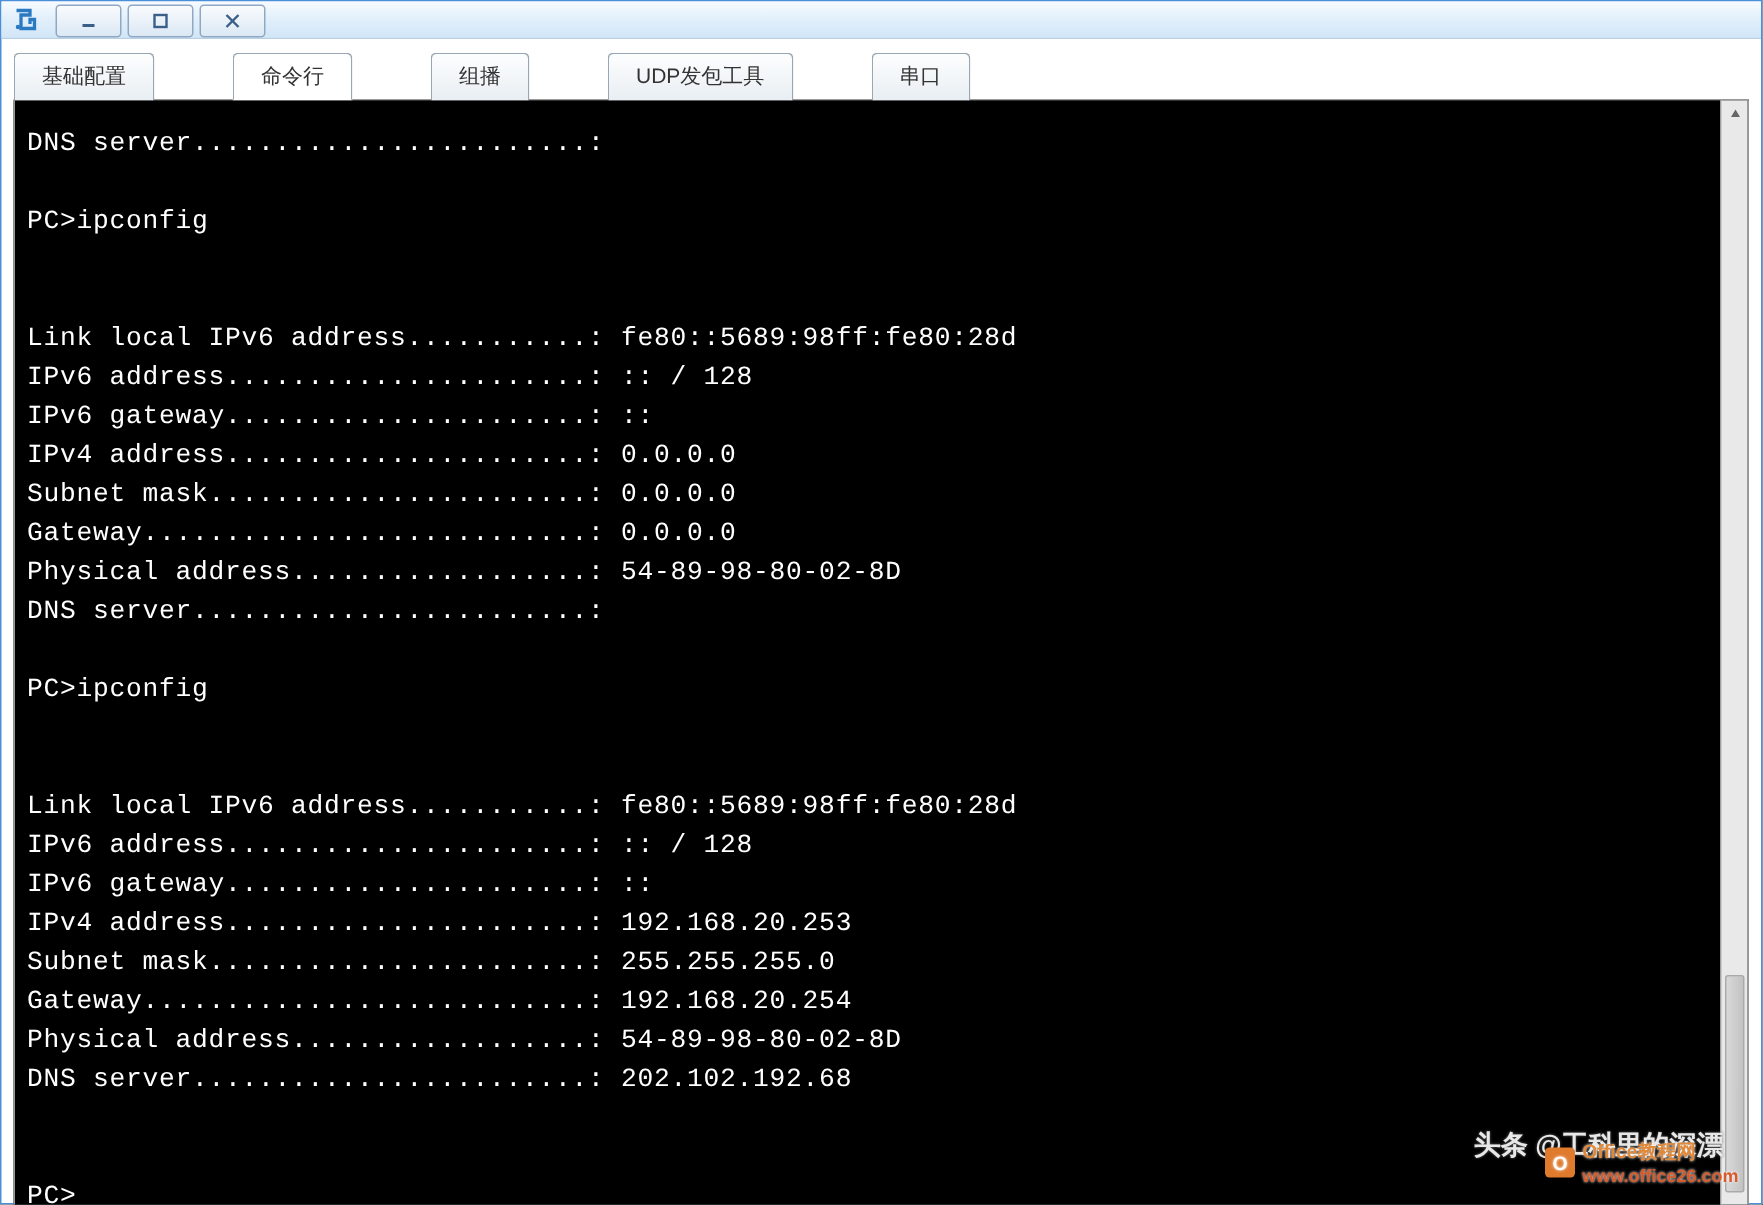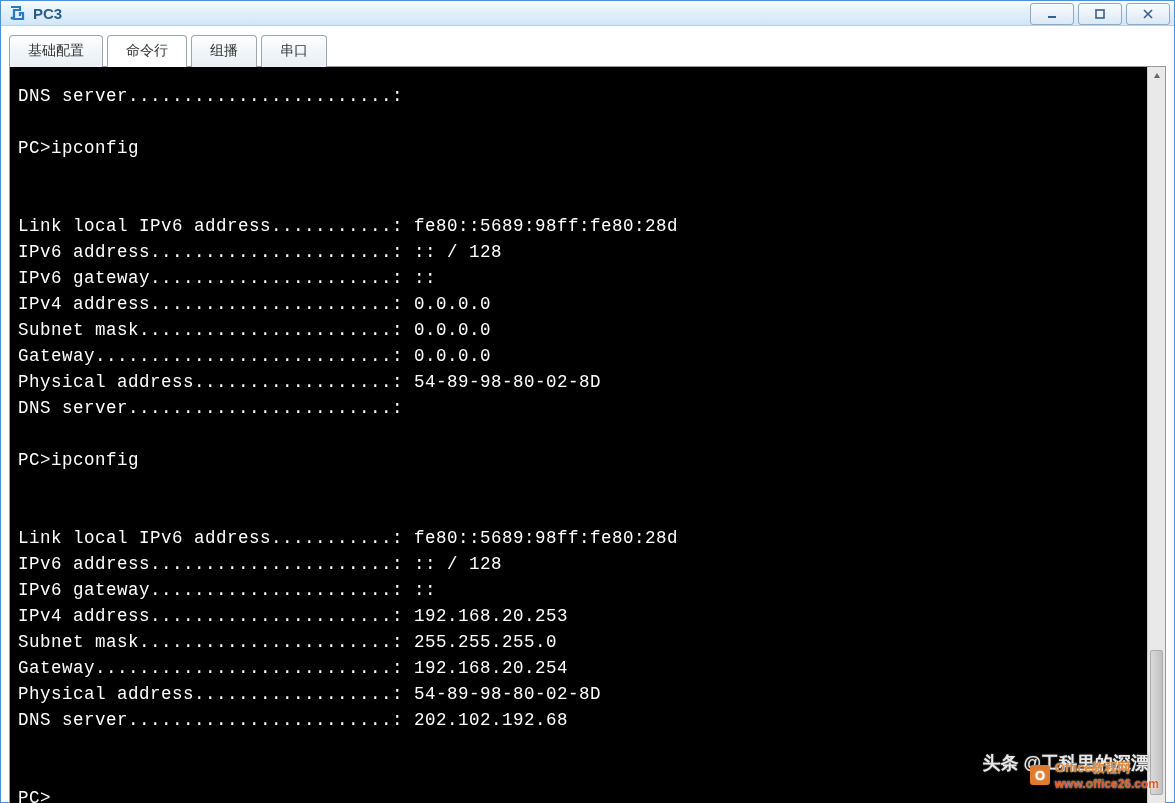--- a/index.html
+++ b/index.html
@@ -29,21 +29,21 @@
       color: #3a6089; font-size: 12px; font-family: sans-serif; cursor: default;
     }
     .win-btn svg { stroke: #3a6089; }
 
     .content-area {
       flex: 1; display: flex; flex-direction: column;
       padding: 8px 8px 10px 8px;
     }
 
     .tabstrip {
-      display: flex; border-bottom: 1px solid #999;
+      display: flex; border-bottom: 1px solid #999; gap: 48px;
     }
     .tab {
       padding: 6px 18px;
       font-size: 14px;
       border: 1px solid #9aa7b3;
       border-bottom: none;
       background: linear-gradient(to bottom,#fdfefe,#e8eef3);
       margin-right: 4px;
       border-top-left-radius: 4px;
       border-top-right-radius: 4px;
@@ -107,21 +107,20 @@
 
 <div class="window-frame">
 
   <div class="titlebar">
     <span class="app-icon">
       <svg width="18" height="18" viewBox="0 0 18 18">
           <path d="M3 3 L12 3 L12 6 L6 6 L6 15 L15 15 L15 9 L12 9 L12 12" fill="none" stroke="#2a7ac2" stroke-width="2.2"></path>
           <circle cx="4" cy="14" r="1.5" fill="#2a7ac2"></circle>
         </svg>
     </span>
-    <span class="title">PC3</span>
     <div class="win-controls">
       <div class="win-btn">
         <svg width="12" height="12">
             <line x1="2" y1="9" x2="10" y2="9" stroke-width="2"></line>
           </svg>
       </div>
       <div class="win-btn">
         <svg width="12" height="12">
             <rect x="2" y="2" width="8" height="8" fill="none" stroke-width="1.6"></rect>
           </svg>
@@ -133,20 +132,21 @@
           </svg>
       </div>
     </div>
   </div>
 
   <div class="content-area">
     <div class="tabstrip">
       <div class="tab">基础配置</div>
       <div class="tab active">命令行</div>
       <div class="tab">组播</div>
+      <div class="tab">UDP发包工具</div>
       <div class="tab">串口</div>
     </div>
 
     <div class="terminal-wrap">
       <div class="terminal" id="terminal">DNS server........................:
 
 PC&gt;ipconfig
 
 
 Link local IPv6 address...........: fe80::5689:98ff:fe80:28d

